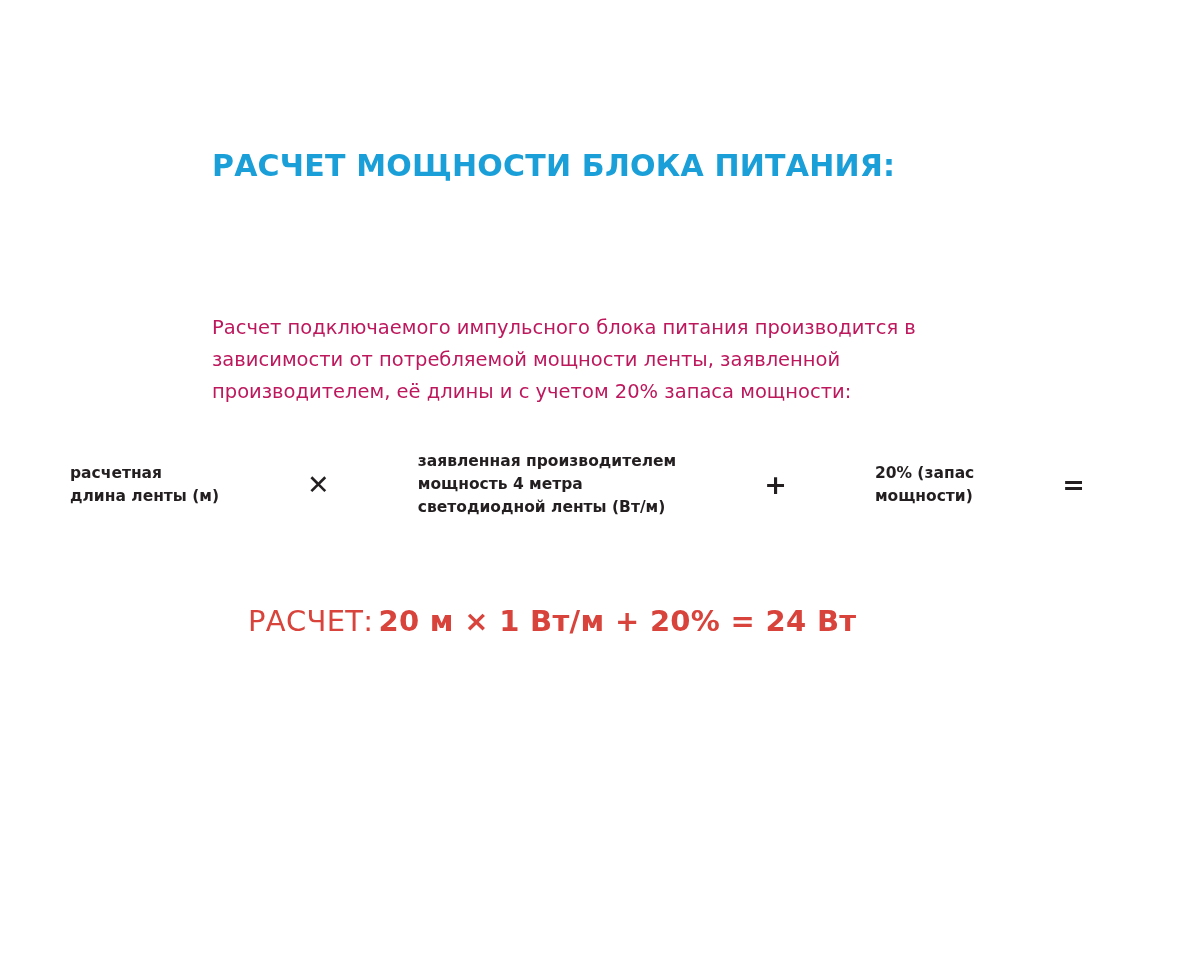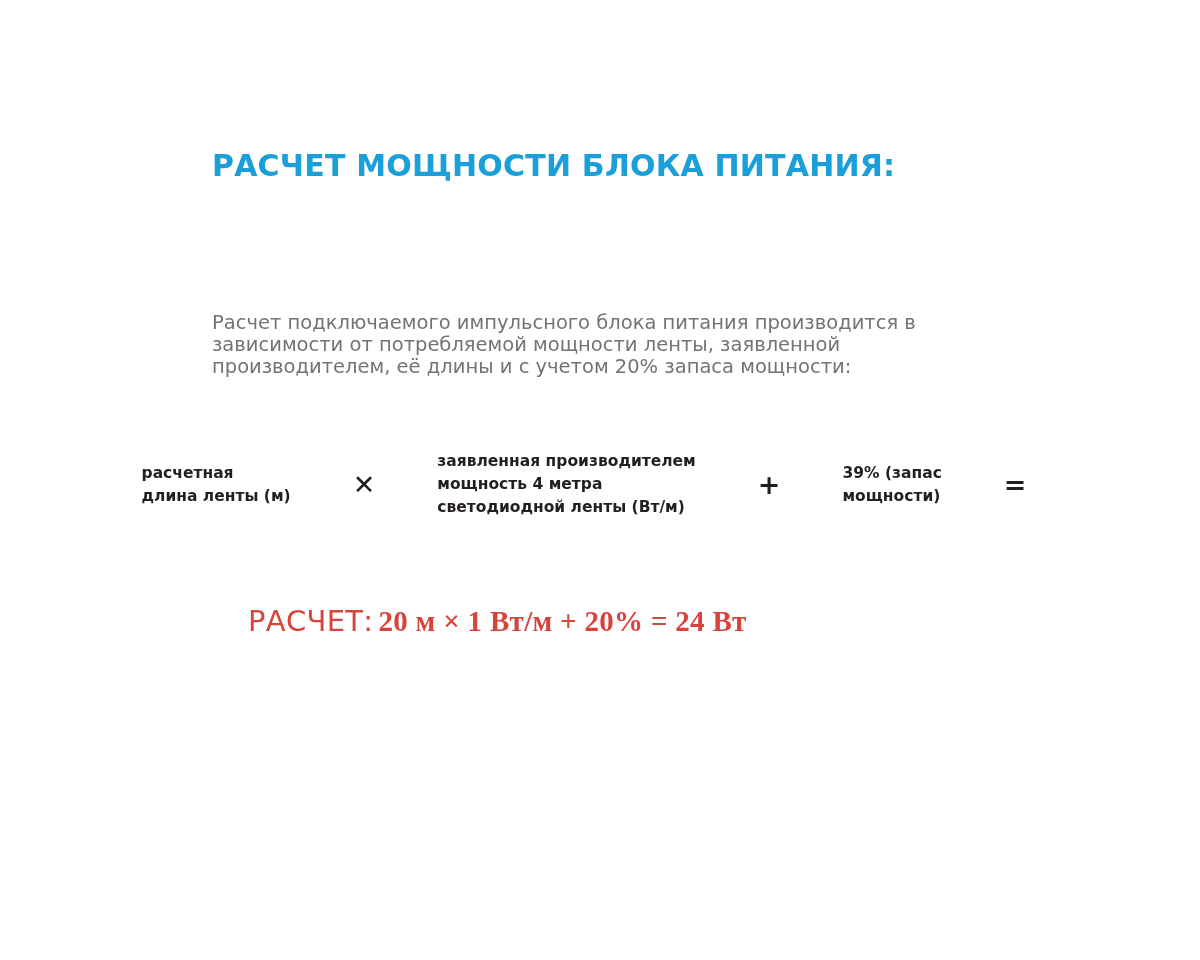--- a/index.html
+++ b/index.html
@@ -34,33 +34,33 @@
     white-space: nowrap;
   }
 
   
   .intro {
     position: absolute;
     left: 212px;
     top: 292px;
     width: 790px;
     font-size: 19.5px;
-    line-height: 22px;
-    color: #737373;
+    line-height: 32px;
+    color: #be185d;
   }
 
   
   .formula {
     position: absolute;
     left: 70px;
     top: 450px;
     width: 1070px;
     display: flex;
     align-items: center;
-    justify-content: center;
+    justify-content: space-between;
     gap: 20px;
   }
   .term {
     font-size: 15.5px;
     font-weight: bold;
     line-height: 23px;
     color: #231f20;
     white-space: pre-line;
   }
   .op {
@@ -86,21 +86,20 @@
     font-size: 29px;
     color: #d8443c;
     font-weight: normal;
     letter-spacing: 0.3px;
   }
   .example .ex-value {
     font-size: 29px;
     color: #d8443c;
     font-weight: bold;
     letter-spacing: 0.3px;
-    font-family: Liberation Serif, serif;
   }
 
   
   .note {
     position: absolute;
     left: 226px;
     top: 760px;
     width: 790px;
     font-size: 18.5px;
     line-height: 29px;
@@ -121,21 +120,21 @@
 длина ленты (м)</div>
     <div class="gap-a"></div>
     <div class="op">✕</div>
     <div class="gap-a"></div>
     <div class="term">заявленная производителем
 мощность 4 метра
 светодиодной ленты (Вт/м)</div>
     <div class="gap-b"></div>
     <div class="op">+</div>
     <div class="gap-b"></div>
-    <div class="term">39% (запас
+    <div class="term">20% (запас
 мощности)</div>
     <div class="gap-b"></div>
     <div class="op">=</div>
     <div class="gap-b"></div>
   </div>
 
   <div class="example">
     <span class="ex-label">РАСЧЕТ:</span>
     <span class="ex-value">20 м × 1 Вт/м + 20% = 24 Вт</span>
   </div>

